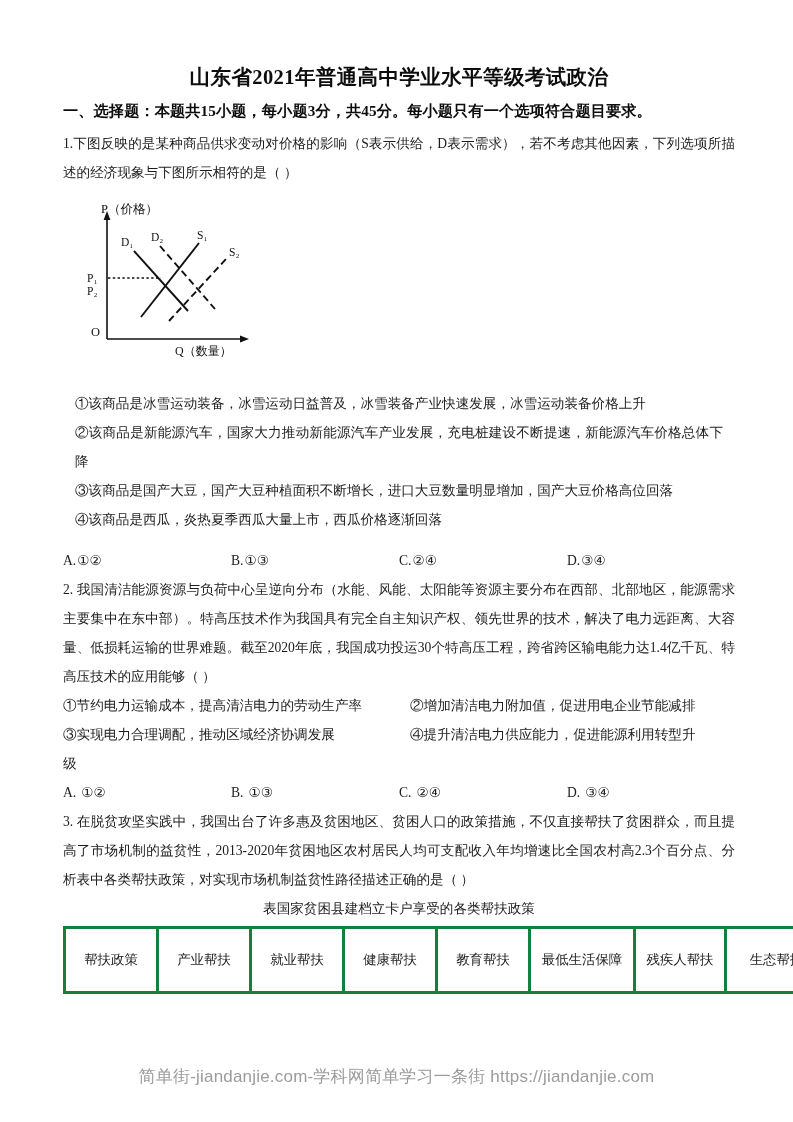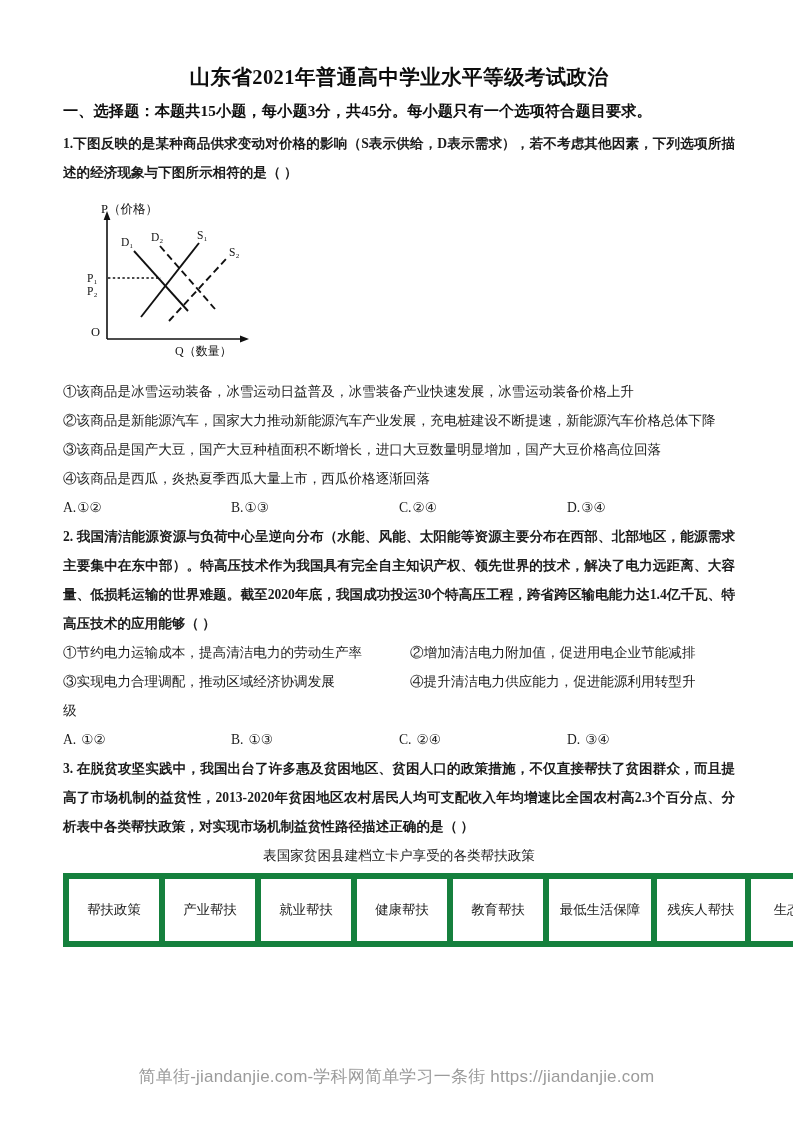--- a/index.html
+++ b/index.html
@@ -52,26 +52,25 @@
   }
 
   
   .q-stem {
     font-size: 13.6px;
     line-height: 29px;
     text-align: justify;
     text-justify: inter-ideograph;
     margin: 0;
     color: #1c1c1c;
-    font-weight: bold;
   }
 
   
   .opt-list {
-    margin: 0;
+    margin: 12px;
     padding: 0;
   }
   .opt-line {
     font-size: 13.6px;
     line-height: 29px;
     text-align: justify;
     text-justify: inter-ideograph;
     color: #1c1c1c;
   }
 
@@ -124,21 +123,21 @@
     margin: 2px 0 4px 0;
     color: #1c1c1c;
   }
   table.policy {
     border-collapse: collapse;
     width: 659px;
     margin: 0 auto;
     table-layout: fixed;
   }
   table.policy td {
-    border: 6px solid #15803d;
+    border: 3px solid #15803d;
     font-size: 13.4px;
     line-height: 25px;
     text-align: center;
     vertical-align: middle;
     padding: 10px 5px;
     height: 42px;
     color: #1c1c1c;
   }
 
   

